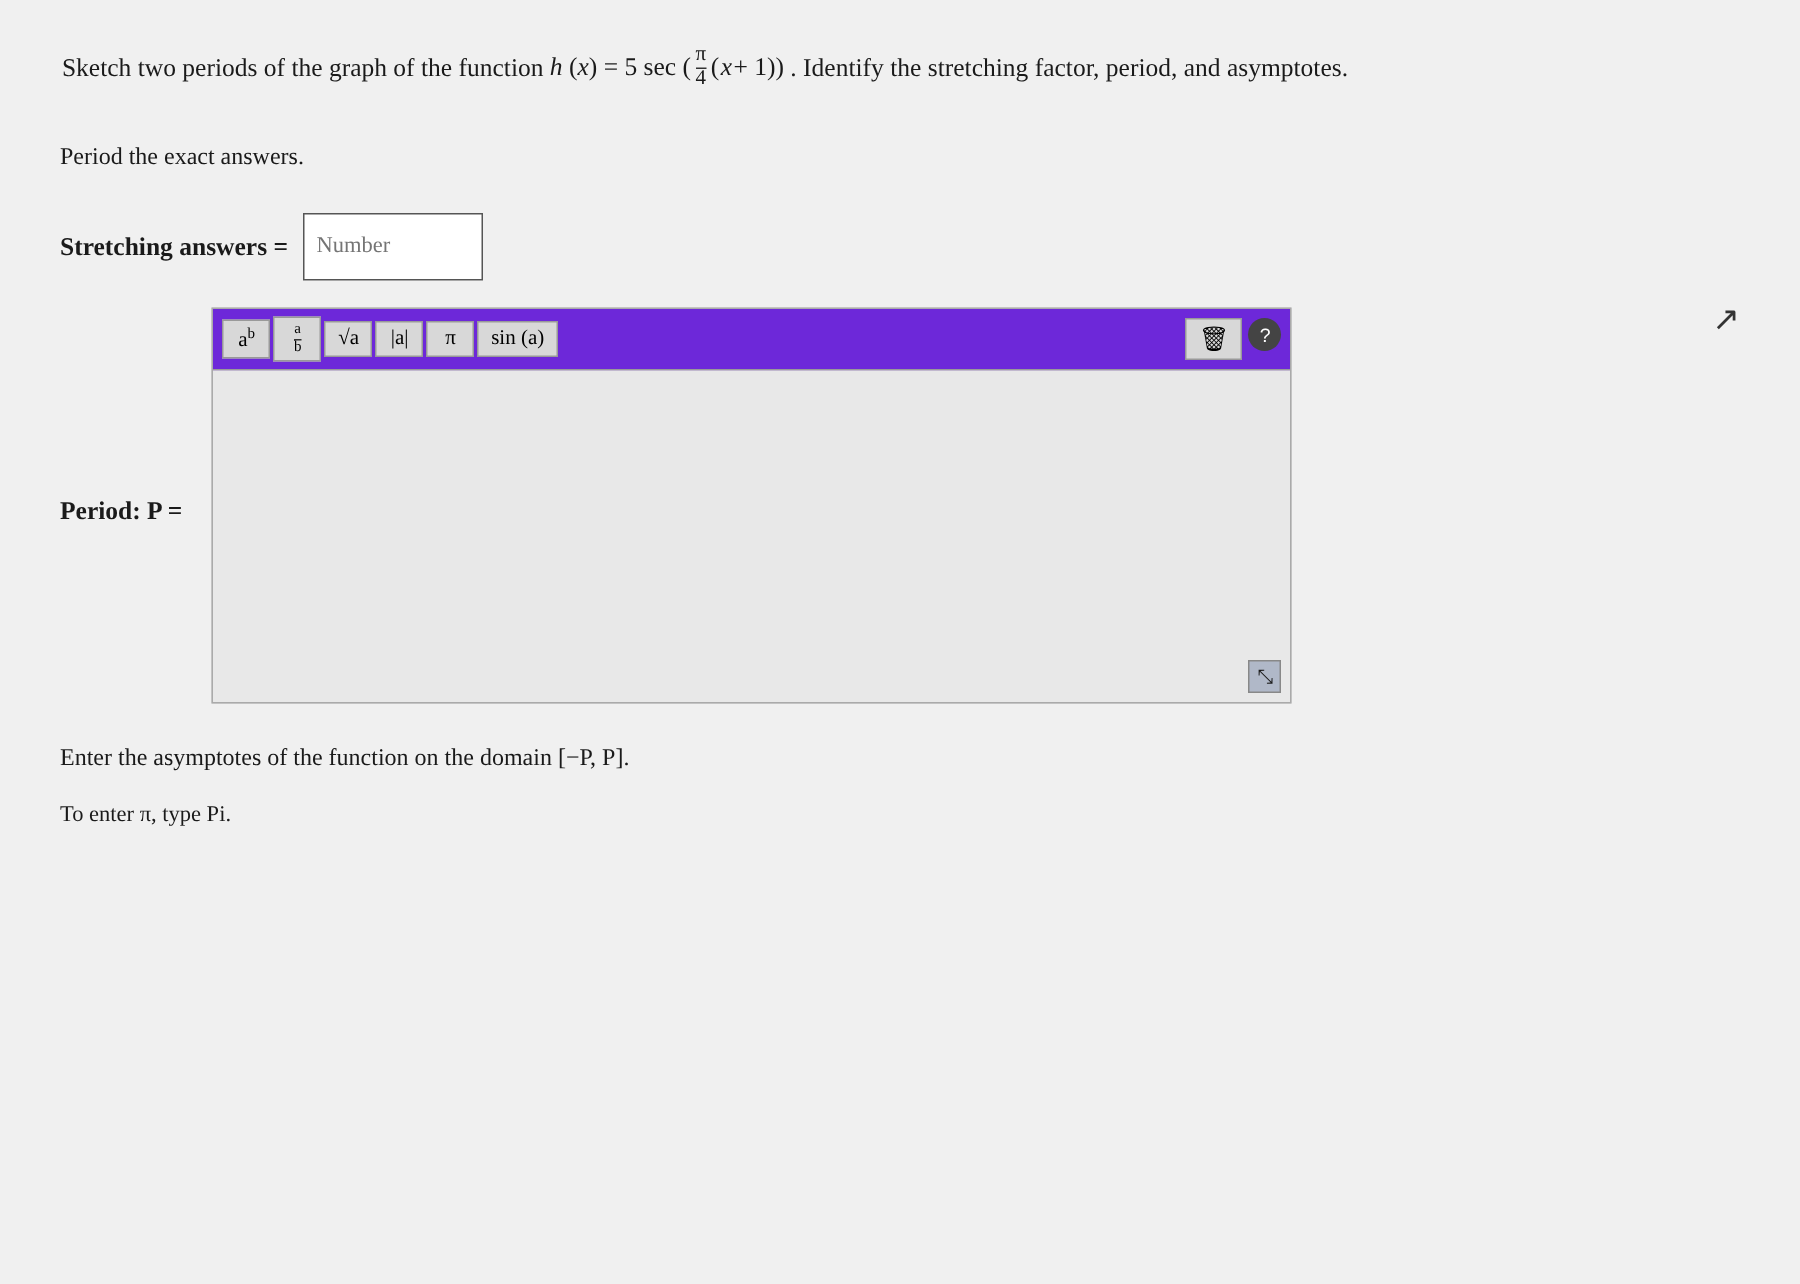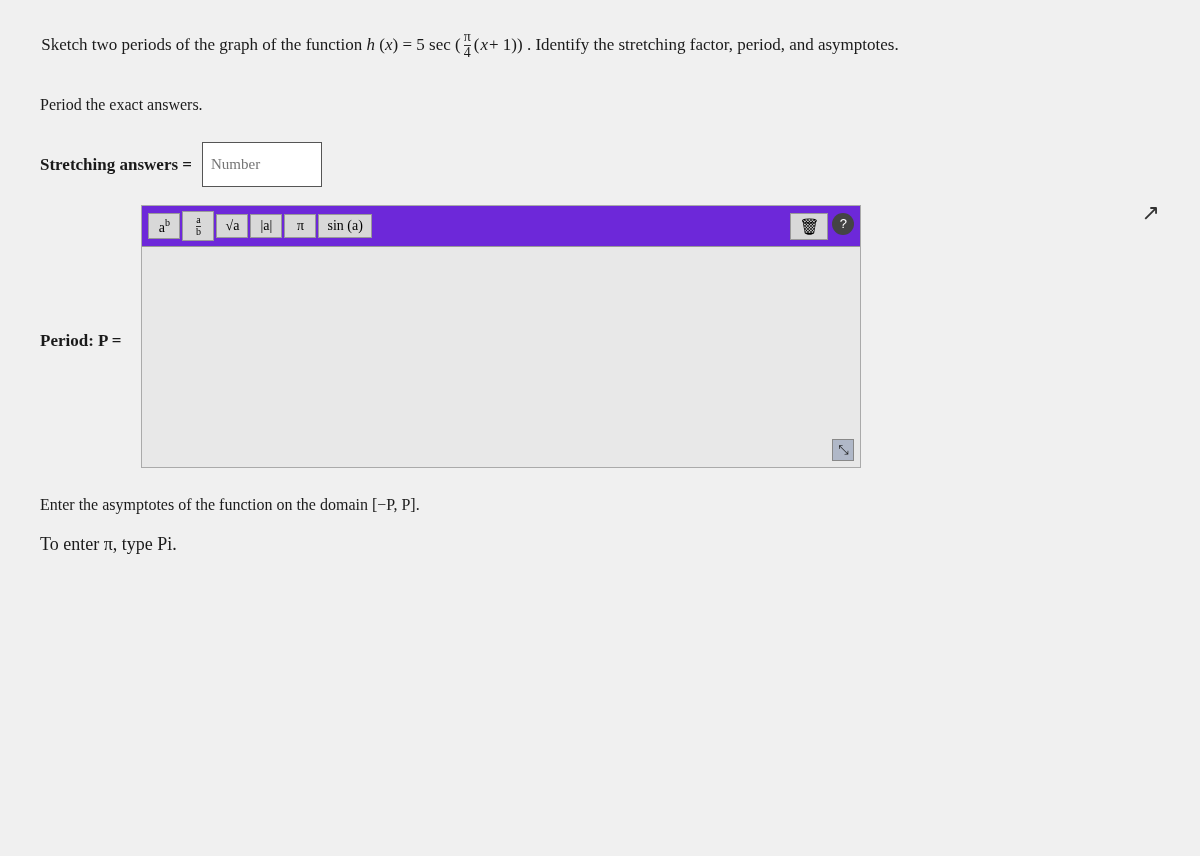--- a/index.html
+++ b/index.html
@@ -138,21 +138,21 @@
       justify-content: center;
       font-size: 12px;
     }
     .asymptotes-text {
       font-size: 16px;
       margin-top: 28px;
       margin-bottom: 20px;
       font-family: Liberation Serif, serif;
     }
     .to-enter-text {
-      font-size: 18px;
+      font-size: 15px;
     }
     .toolbar-right-icons {
       display: flex;
       gap: 4px;
     }
     .question-mark-btn {
       background: #444;
       color: white;
       border: none;
       border-radius: 50%;

